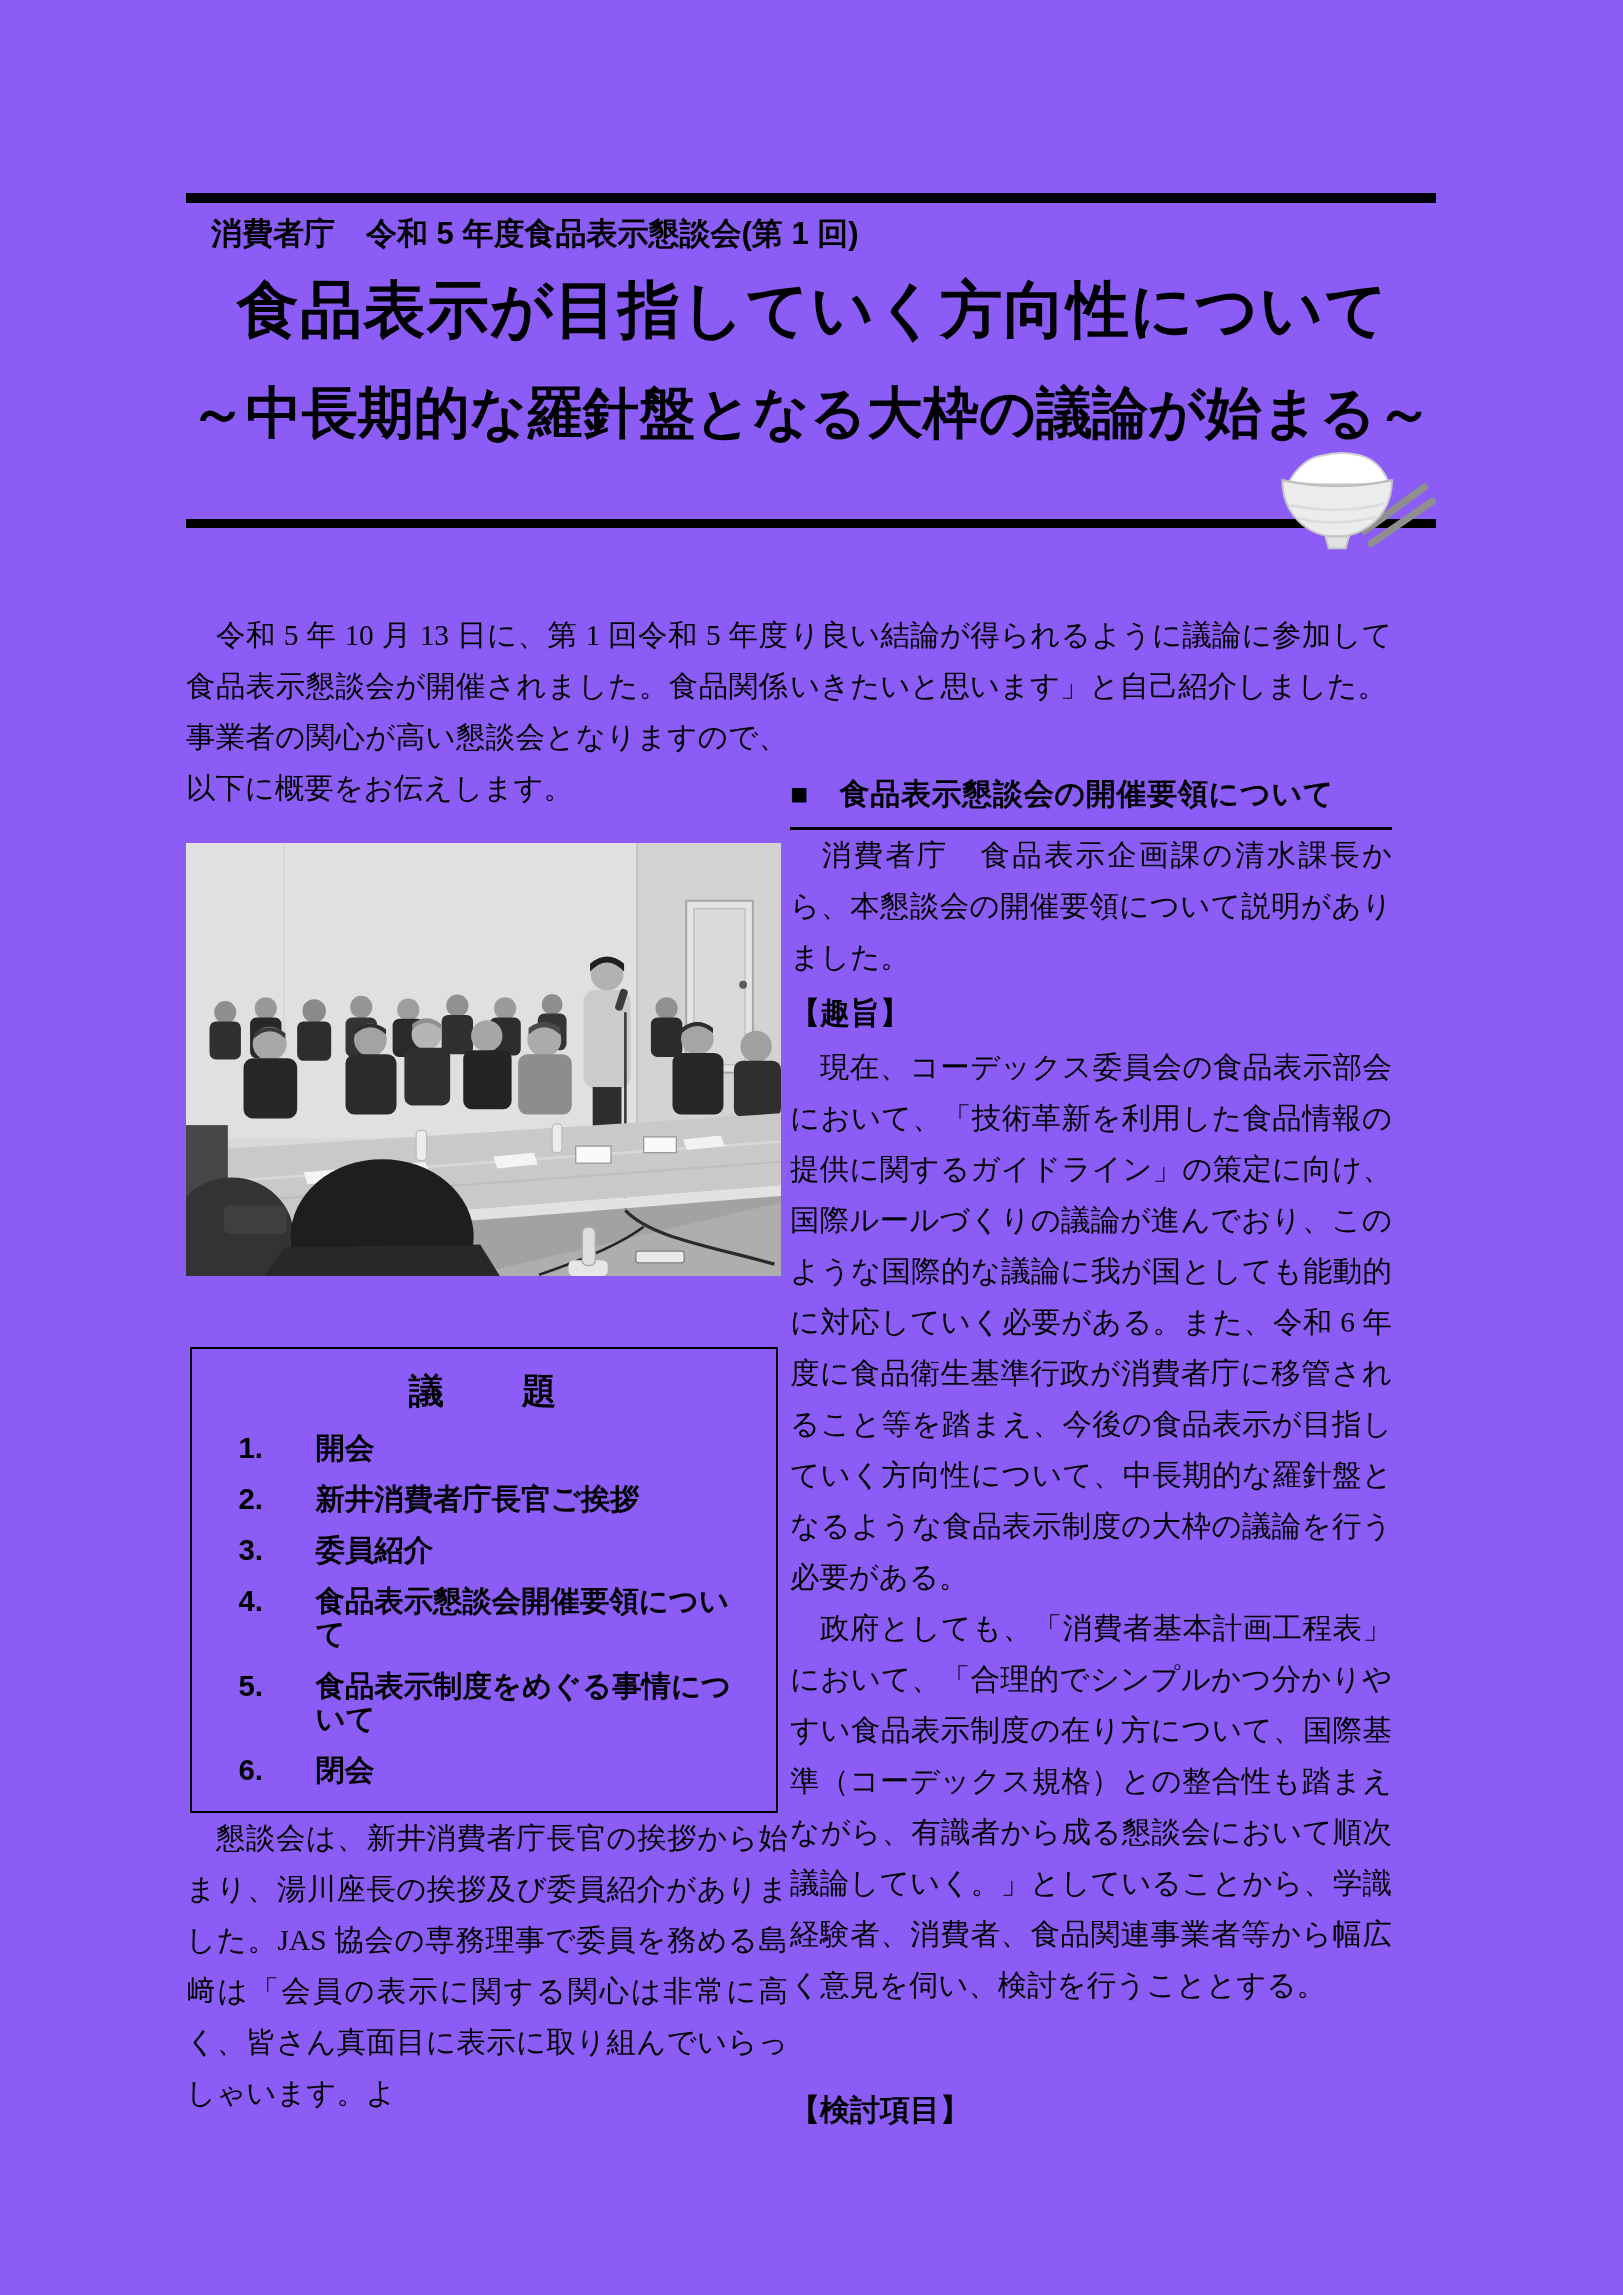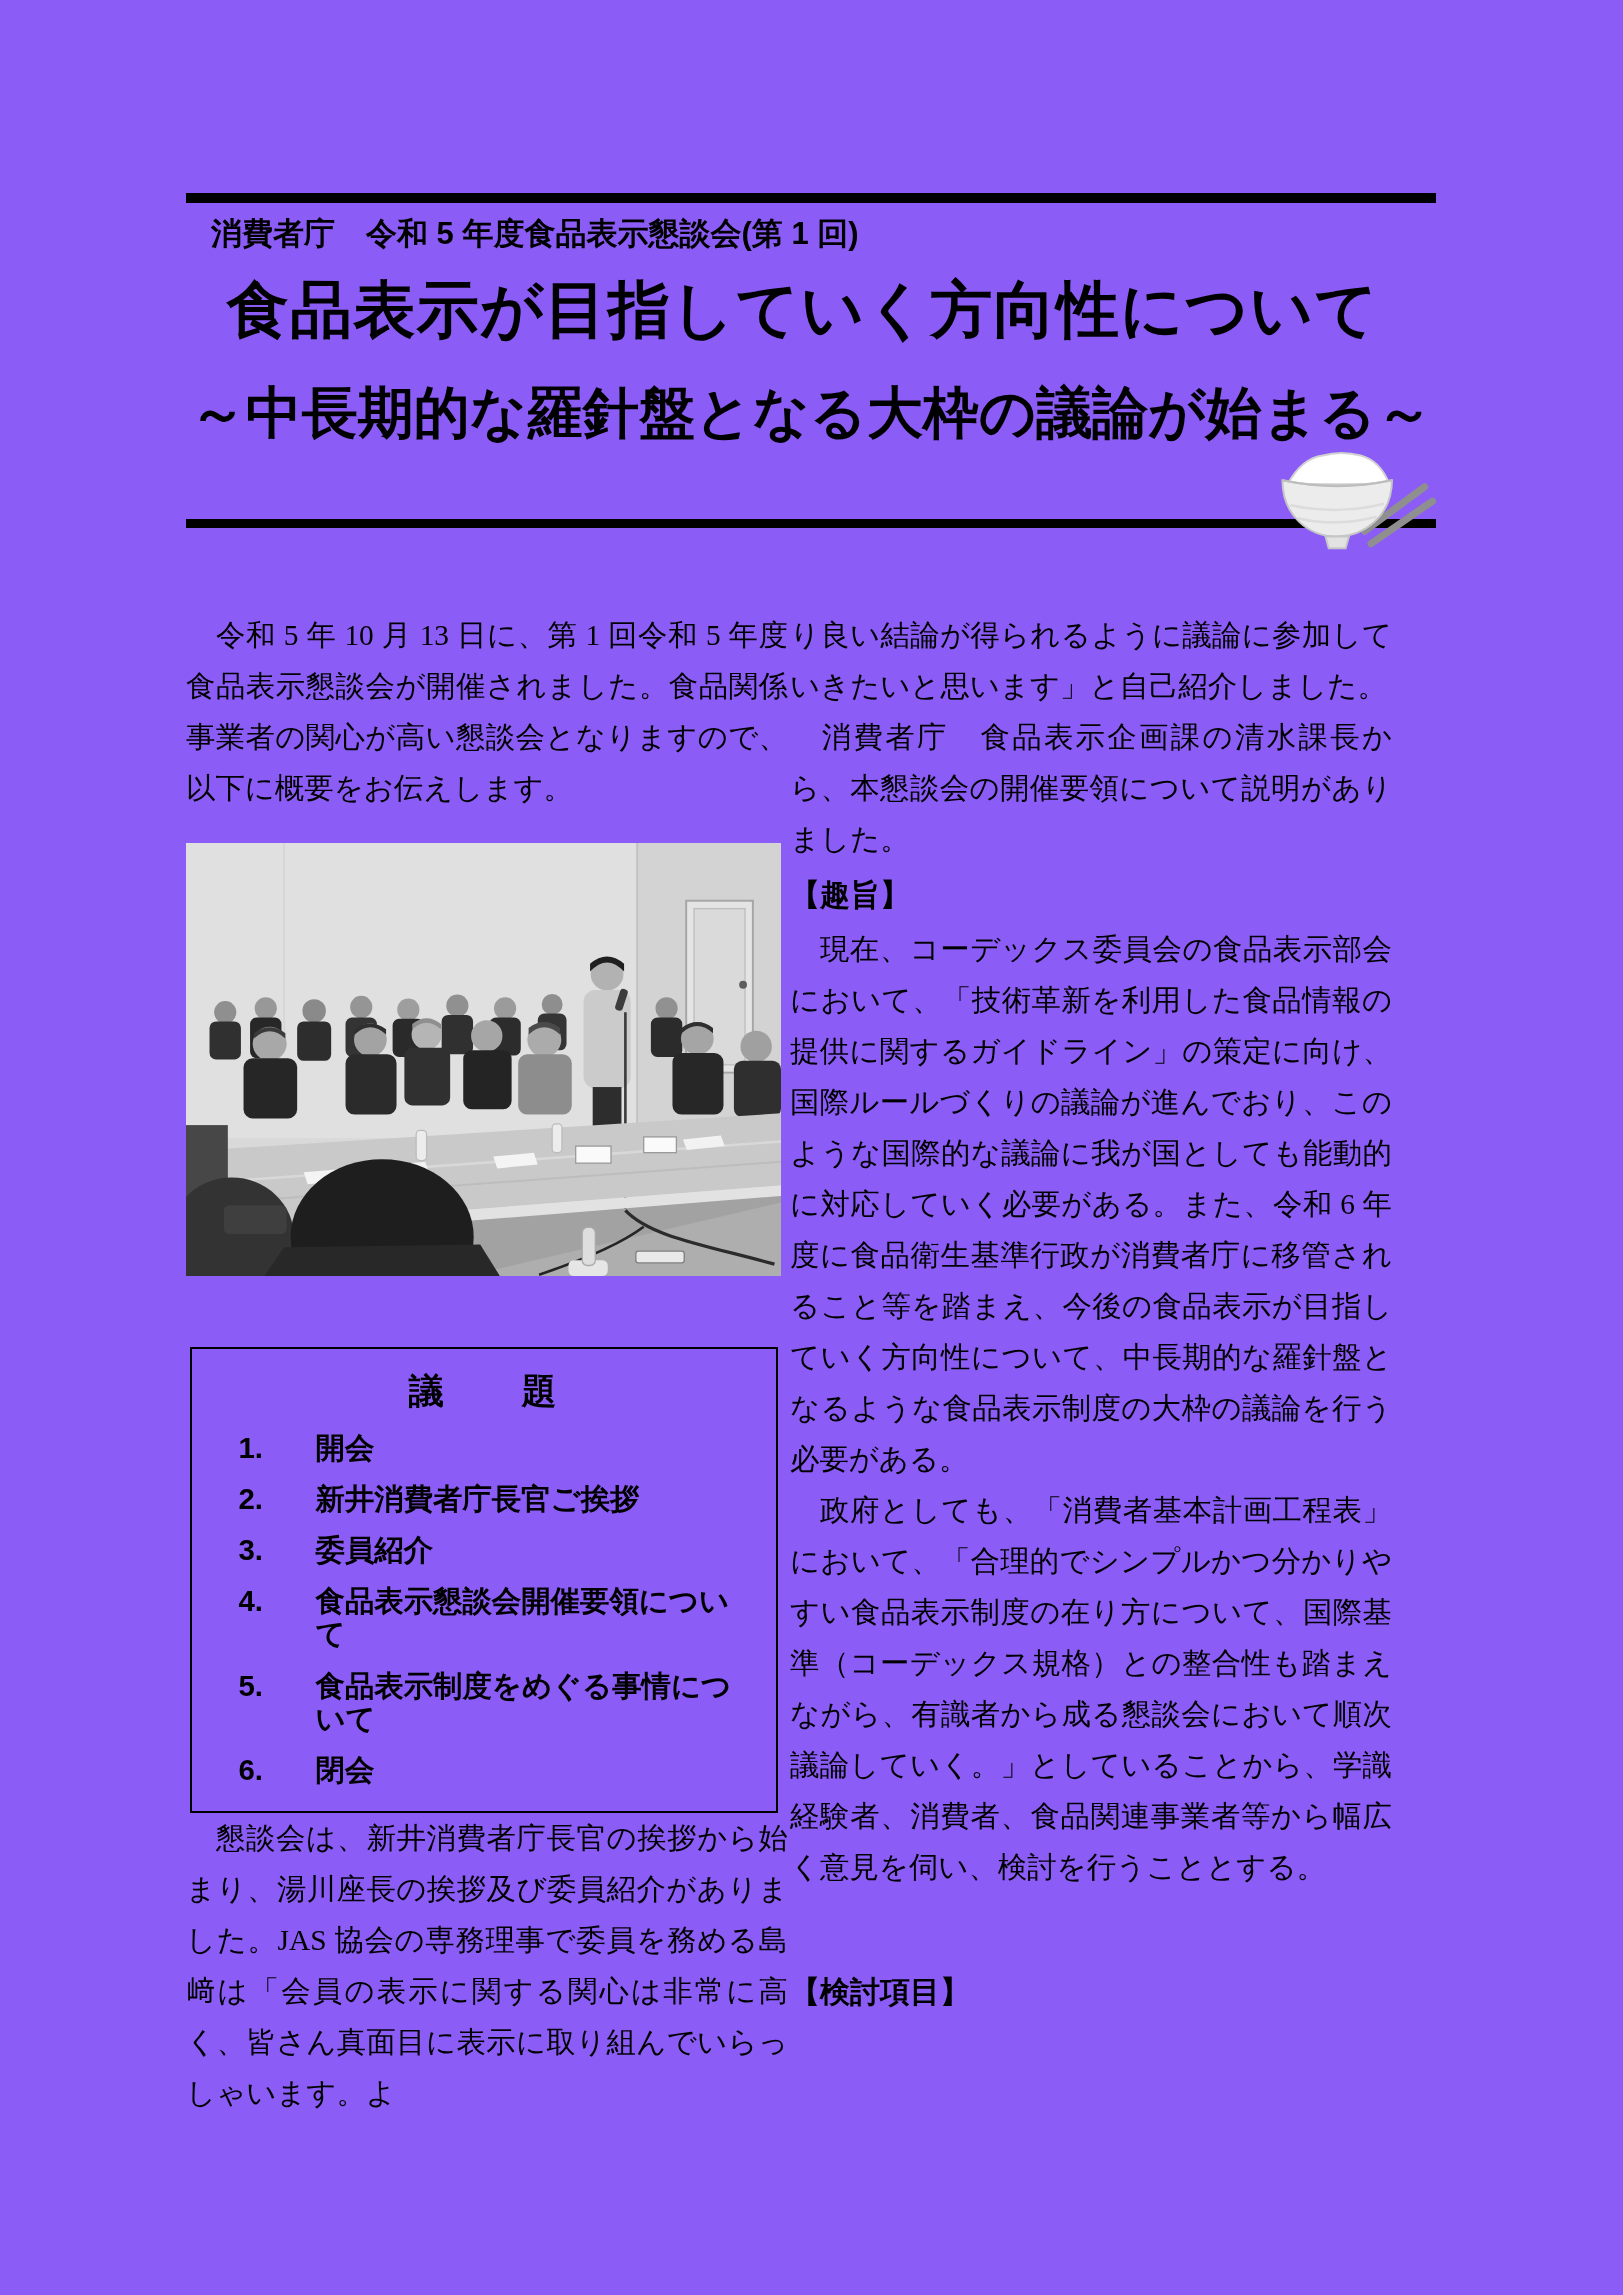--- a/index.html
+++ b/index.html
@@ -2,21 +2,21 @@
 <html lang="ja" style="font-size:10.5px"><head>
 <meta charset="utf-8">
 <style>
   html,body{margin:0;padding:0;background:#ffffff;}
   body{width:1623px;height:2295px;position:relative;font-family:"Liberation Serif",serif;color:#000;}
   .page{position:absolute;inset:0;background:#8b5cf6;overflow:hidden;}
 
   .topbar{position:absolute;left:186px;top:193px;width:1250px;height:9.8px;background:#000;}
   .agency{position:absolute;left:186px;top:211px;width:1250px;padding-left:25px;box-sizing:border-box;
           font-family:"Liberation Sans",sans-serif;font-weight:700;font-size:31px;line-height:46px;}
-  .title{position:absolute;left:178px;top:274px;width:1250px;margin:0;text-align:center;
+  .title{position:absolute;left:188px;top:274px;width:1250px;margin:0;text-align:center;
          font-family:"Liberation Sans",sans-serif;font-weight:900;font-size:62px;line-height:72px;letter-spacing:1.3px;}
   .subtitle{position:absolute;left:186px;top:383px;width:1250px;text-align:center;
             font-family:"Liberation Sans",sans-serif;font-weight:900;font-size:56px;line-height:60px;}
   .divider{position:absolute;left:186px;top:519px;width:1250px;height:9.2px;background:#000;z-index:1;}
   .bowl{position:absolute;left:1268px;top:449px;width:171px;height:107px;z-index:2;}
   .bowl svg{width:100%;height:100%;display:block;}
 
   .col{position:absolute;top:610px;width:602px;}
   .col-left{left:186px;}
   .col-right{left:790px;}
@@ -200,20 +200,21 @@
       </div>
     </div>
 
     <p class="body p-gap">　懇談会は、新井消費者庁長官の挨拶から始まり、湯川座長の挨拶及び委員紹介がありました。JAS 協会の専務理事で委員を務める島﨑は「会員の表示に関する関心は非常に高く、皆さん真面目に表示に取り組んでいらっしゃいます。よ</p>
   </div>
 
   <div class="col col-right">
 
     <p class="body">り良い結論が得られるように議論に参加していきたいと思います」と自己紹介しました。</p>
 
+    <div class="sec-heading">■　食品表示懇談会の開催要領について</div>
 
     <p class="body r-gap">　消費者庁　食品表示企画課の清水課長から、本懇談会の開催要領について説明がありました。</p>
 
     <div class="label">【趣旨】</div>
 
     <p class="body">　現在、コーデックス委員会の食品表示部会において、「技術革新を利用した食品情報の提供に関するガイドライン」の策定に向け、国際ルールづくりの議論が進んでおり、このような国際的な議論に我が国としても能動的に対応していく必要がある。また、令和 6 年度に食品衛生基準行政が消費者庁に移管されること等を踏まえ、今後の食品表示が目指していく方向性について、中長期的な羅針盤となるような食品表示制度の大枠の議論を行う必要がある。</p>
 
     <p class="body">　政府としても、「消費者基本計画工程表」において、「合理的でシンプルかつ分かりやすい食品表示制度の在り方について、国際基準（コーデックス規格）との整合性も踏まえながら、有識者から成る懇談会において順次議論していく。」としていることから、学識経験者、消費者、食品関連事業者等から幅広く意見を伺い、検討を行うこととする。</p>
 
     <div class="label label-kento">【検討項目】</div>

